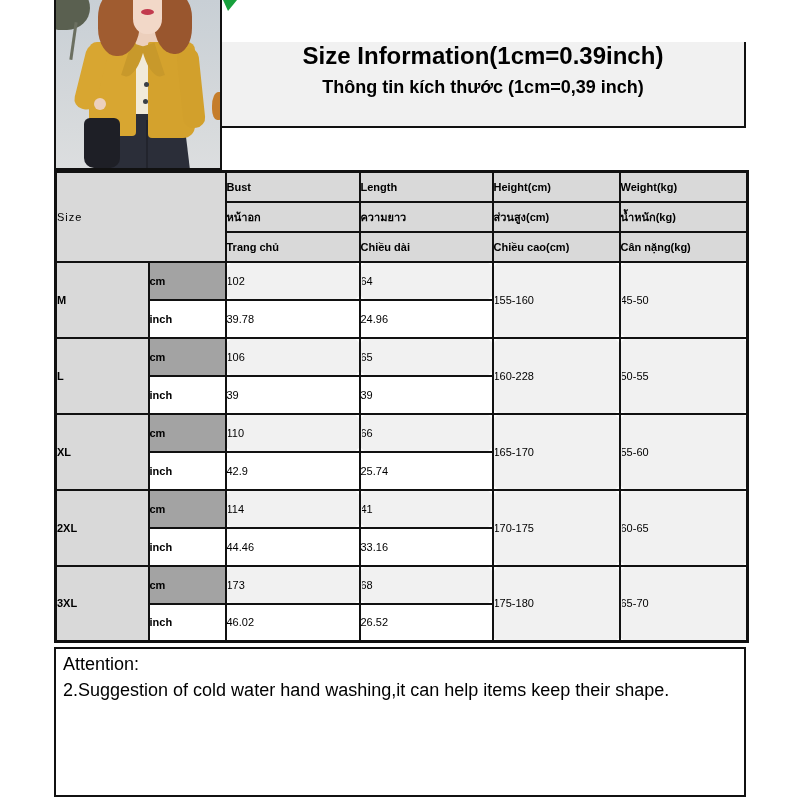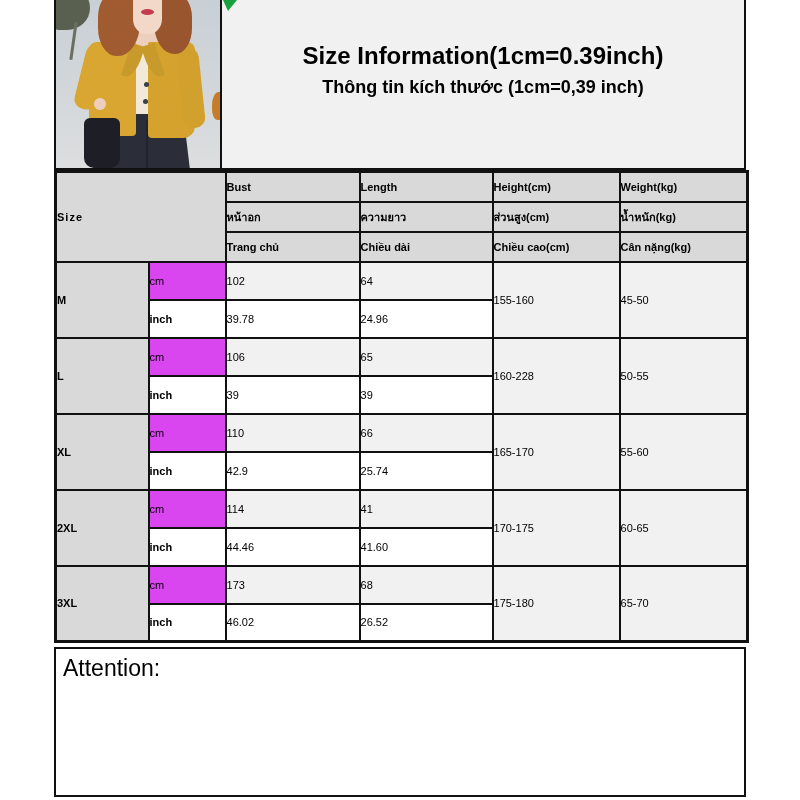--- a/index.html
+++ b/index.html
@@ -4,21 +4,21 @@
 <style>
   html,body{margin:0;padding:0;}
   body{
     width:800px;height:800px;background:#ffffff;color:#000;
     font-family:"Liberation Sans","DejaVu Sans",sans-serif;
     -webkit-font-smoothing:antialiased;
   }
   .sheet{position:relative;width:800px;height:800px;overflow:hidden;background:#fff;}
 
   
-  .top{position:absolute;left:54px;top:0;width:692px;height:170px;display:flex;}
+  .top{position:absolute;left:54px;top:0;width:692px;height:170px;display:flex;align-items:center;}
   .photo{
     position:relative;width:168px;height:170px;box-sizing:border-box;
     border:2px solid #111;border-top:none;overflow:hidden;
     background:linear-gradient(180deg,#c8cfd5 0%,#d3d7da 55%,#dcdedf 100%);
   }
   .photo div{position:absolute;}
   .foliage{left:-14px;top:-16px;width:48px;height:46px;background:#5a6050;border-radius:40% 60% 55% 45%;}
   .twig{left:16px;top:22px;width:3px;height:38px;background:#6b6f60;transform:rotate(8deg);}
   .hair-left{left:42px;top:-8px;width:42px;height:64px;background:#a05c30;border-radius:45% 55% 60% 50%;}
   .hair-right{left:98px;top:-6px;width:38px;height:60px;background:#99562e;border-radius:55% 45% 50% 60%;}
@@ -59,32 +59,32 @@
     position:absolute;left:54px;top:170px;width:692px;
     border-collapse:collapse;table-layout:fixed;border:3px solid #111;
   }
   table.size td{
     border:2px solid #111;text-align:left;vertical-align:middle;
     font-size:11px;padding:0;overflow:hidden;white-space:nowrap;
   }
   tr.h{height:30px;}
   tr.d{height:38px;}
   .g1{background:#d9d9d9;font-weight:700;}
-  .g2{background:#d946ef;font-weight:400;}
-  .g3{background:#f1f1f1;}
+  .g2{background:#a3a3a3;font-weight:700;}
+  .g3{background:#f1f1f1;border-radius:9px;}
   .w{background:#ffffff;margin-top:32px;}
   .bold{font-weight:700;}
-  .size-cell{font-size:38px;font-weight:700;letter-spacing:1px;}
+  .size-cell{font-size:38px;font-weight:400;letter-spacing:1px;}
   .sz{font-weight:700;}
 
   
   .attention{
     position:absolute;left:54px;top:647px;width:692px;height:150px;box-sizing:border-box;
     border:2px solid #111;background:#fff;padding:3px 7px;
-    font-size:23px;line-height:1.42;text-align:left;
+    font-size:18px;line-height:1.42;text-align:left;
   }
 </style>
 </head>
 <body>
 
 <div class="sheet">
 
   <div class="top">
     <div class="photo">
       <div class="foliage"></div>
@@ -193,36 +193,37 @@
       <td class="g1 sz" rowspan="2">2XL</td>
       <td class="g2">cm</td>
       <td class="g3">114</td>
       <td class="g3">41</td>
       <td class="g3" rowspan="2">170-175</td>
       <td class="g3" rowspan="2">60-65</td>
     </tr>
     <tr class="d">
       <td class="w bold">inch</td>
       <td class="w">44.46</td>
-      <td class="w">41.60</td>
+      <td class="w">33.16</td>
     </tr>
 
     <tr class="d">
       <td class="g1 sz" rowspan="2">3XL</td>
       <td class="g2">cm</td>
       <td class="g3">173</td>
       <td class="g3">68</td>
       <td class="g3" rowspan="2">175-180</td>
       <td class="g3" rowspan="2">65-70</td>
     </tr>
     <tr class="d">
       <td class="w bold">inch</td>
       <td class="w">46.02</td>
       <td class="w">26.52</td>
     </tr>
     </tbody>
   </table>
 
   <div class="attention">
     <div>Attention:</div>
+    <div>2.Suggestion of cold water hand washing,it can help items keep their shape.</div>
   </div>
 
 </div>
 
 </body></html>

